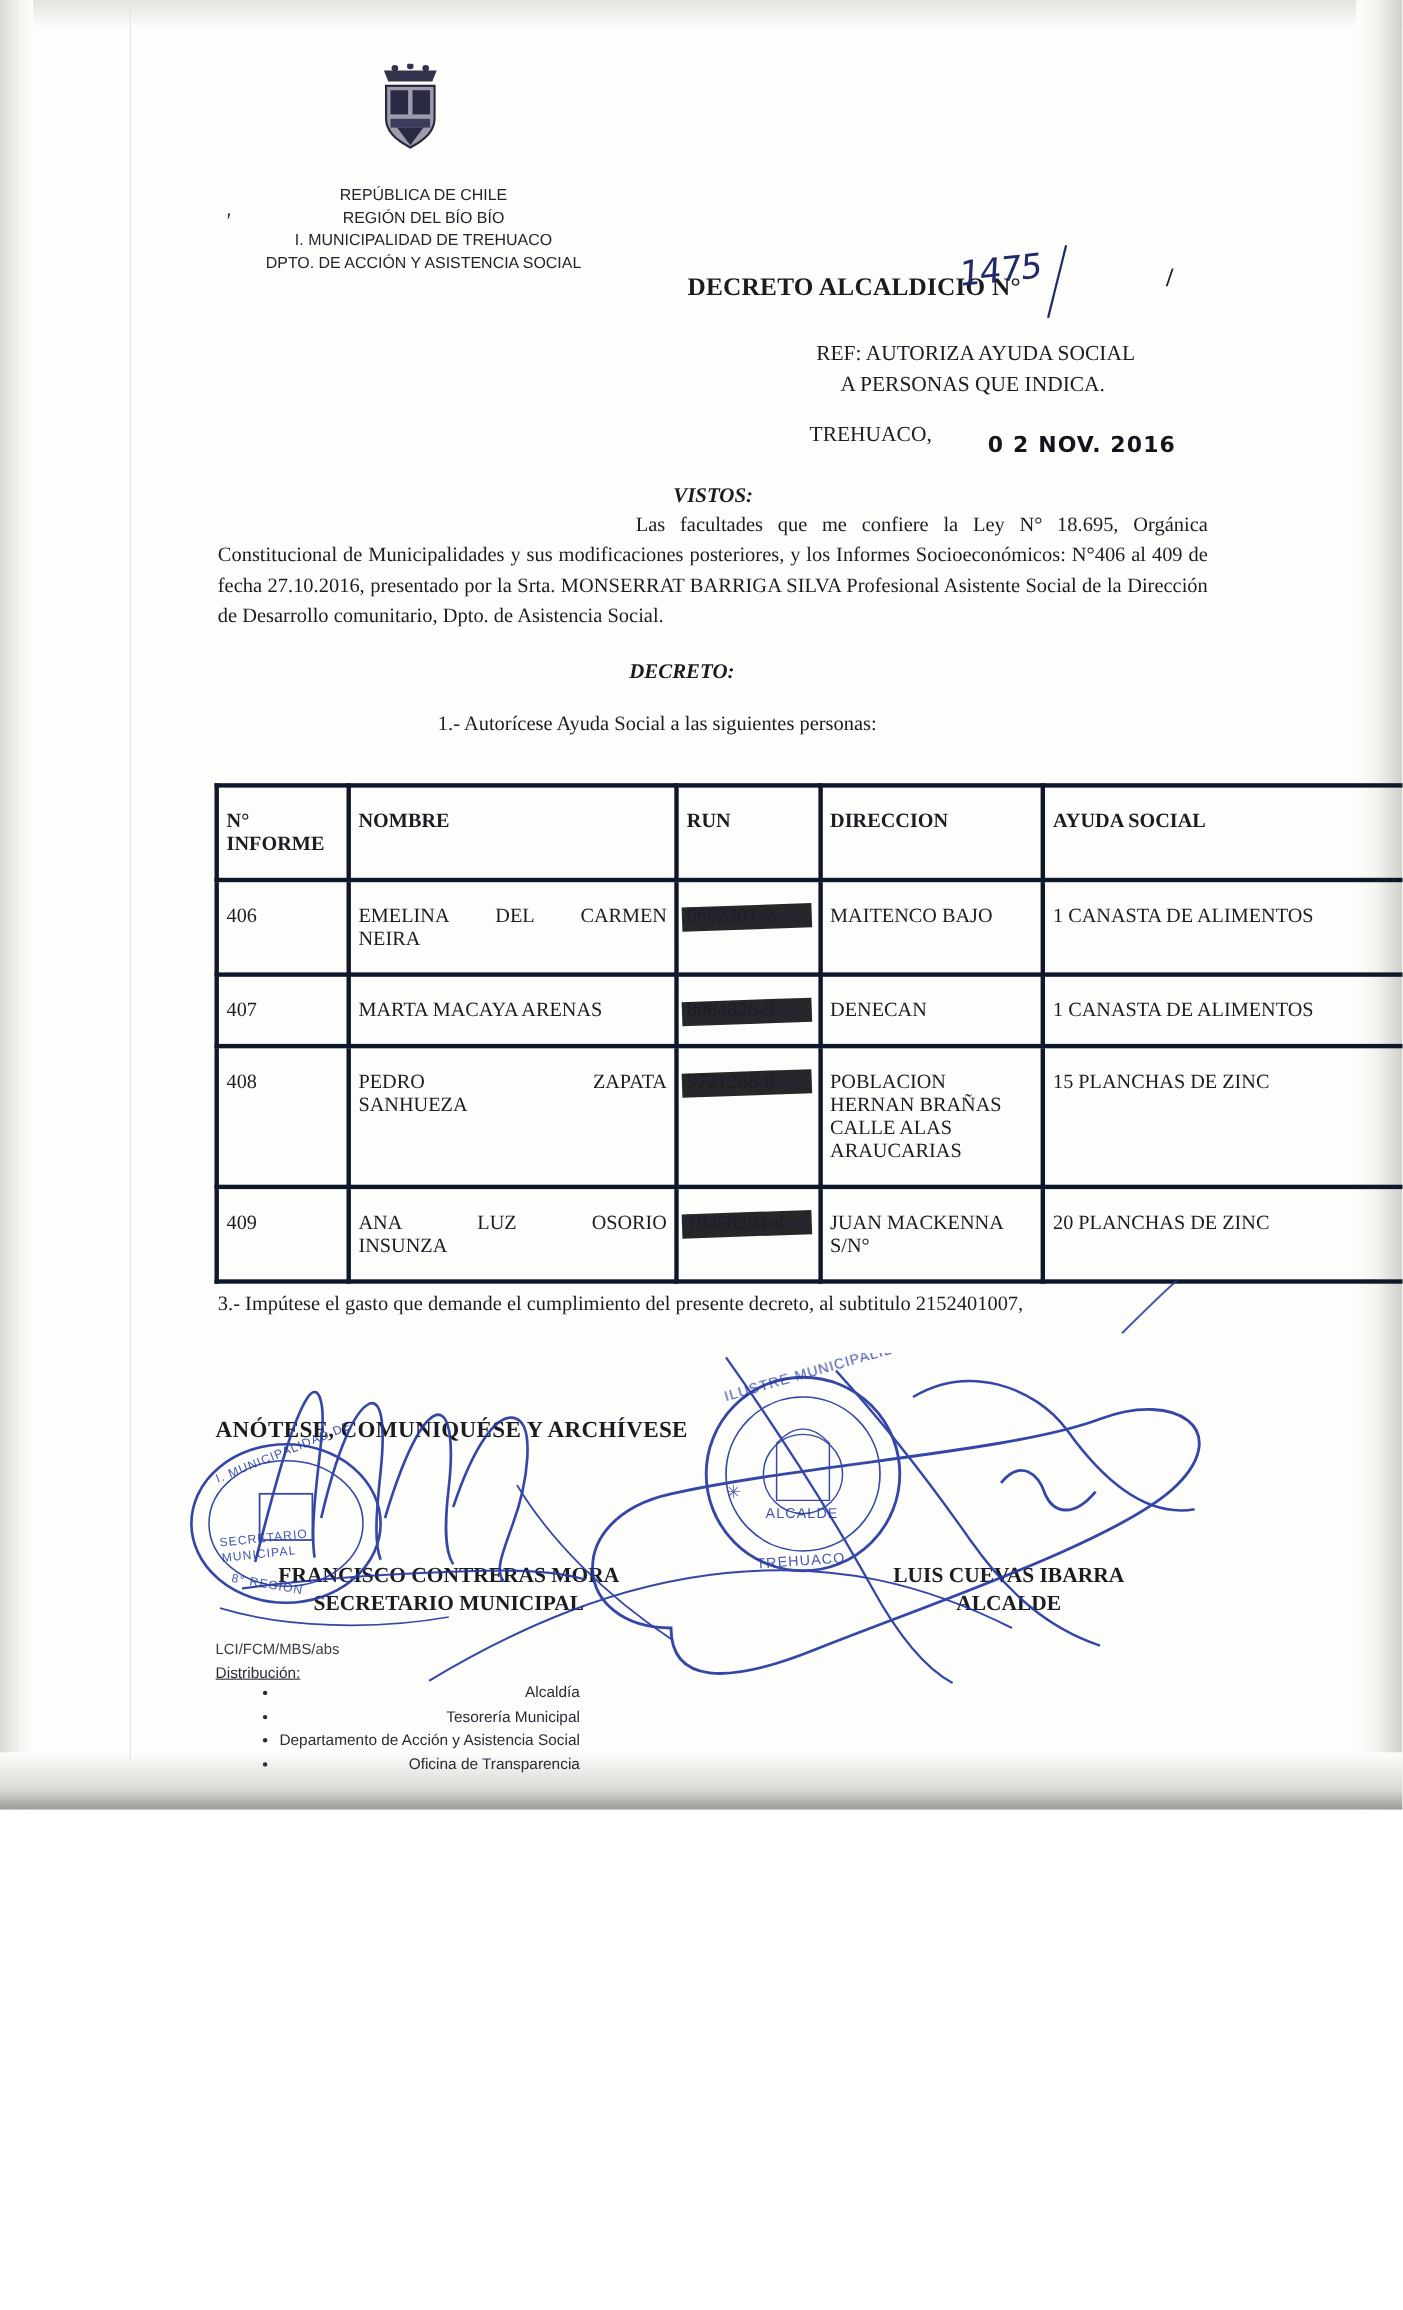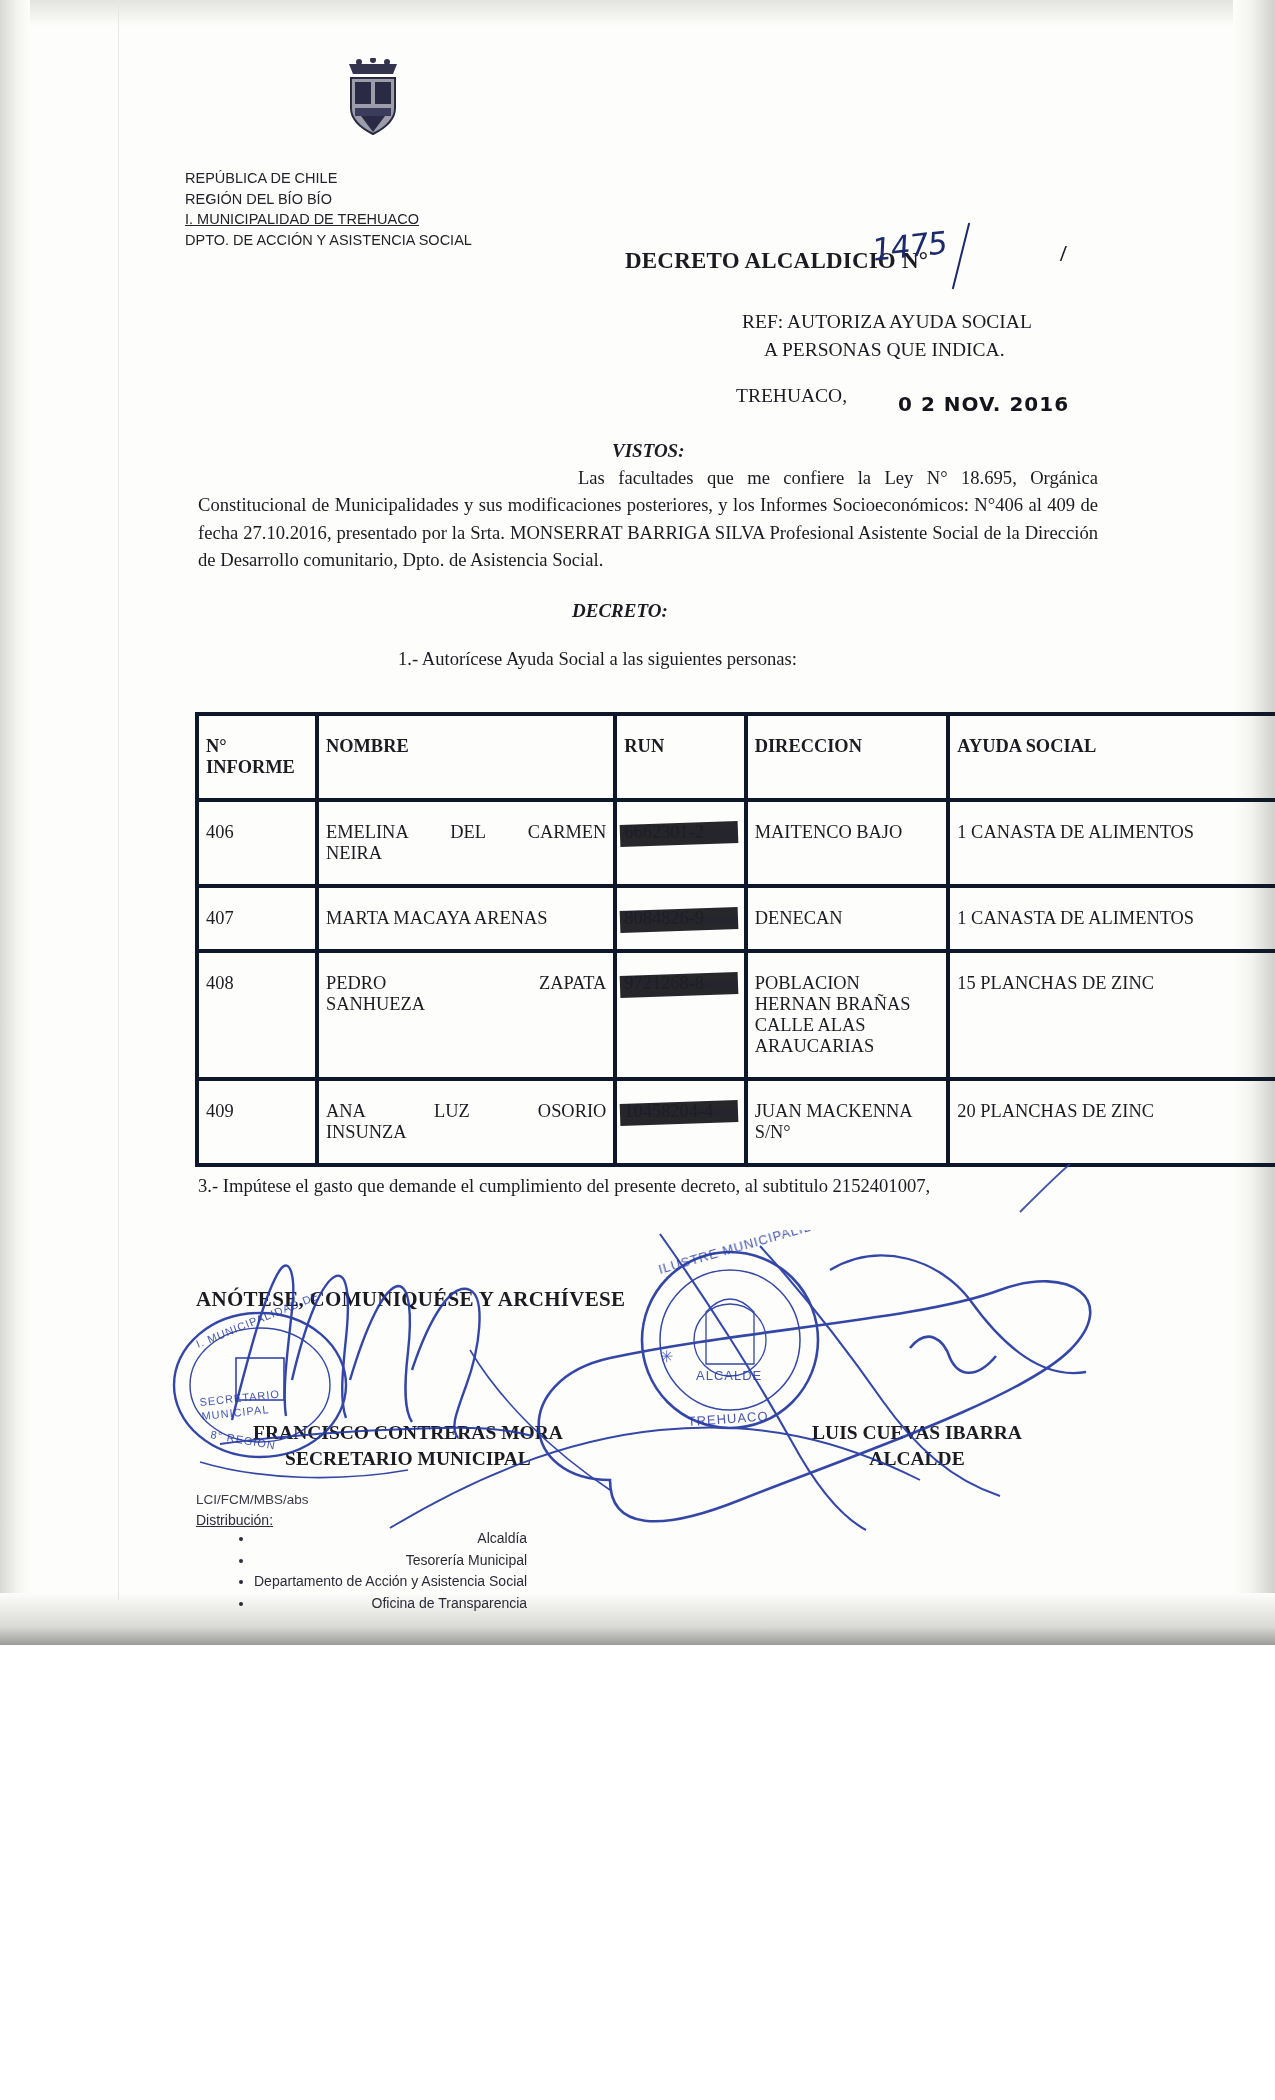--- a/index.html
+++ b/index.html
@@ -61,27 +61,27 @@
     width: 56px;
     height: 78px;
   }
 
   
   .header-block {
     position: absolute;
     left: 185px;
     top: 168px;
     width: 400px;
-    text-align: left;
+    text-align: center;
     font-family: "Liberation Sans", sans-serif;
     font-size: 14.5px;
     line-height: 1.42;
     color: #23232b;
   }
-  .header-block .underline { text-decoration: underline; }
+  .header-block .underline { }
 
   .stray-mark {
     position: absolute;
     left: 205px; top: 190px;
     font-size: 20px;
     color: #2b2b33;
     transform: rotate(12deg);
   }
 
   

